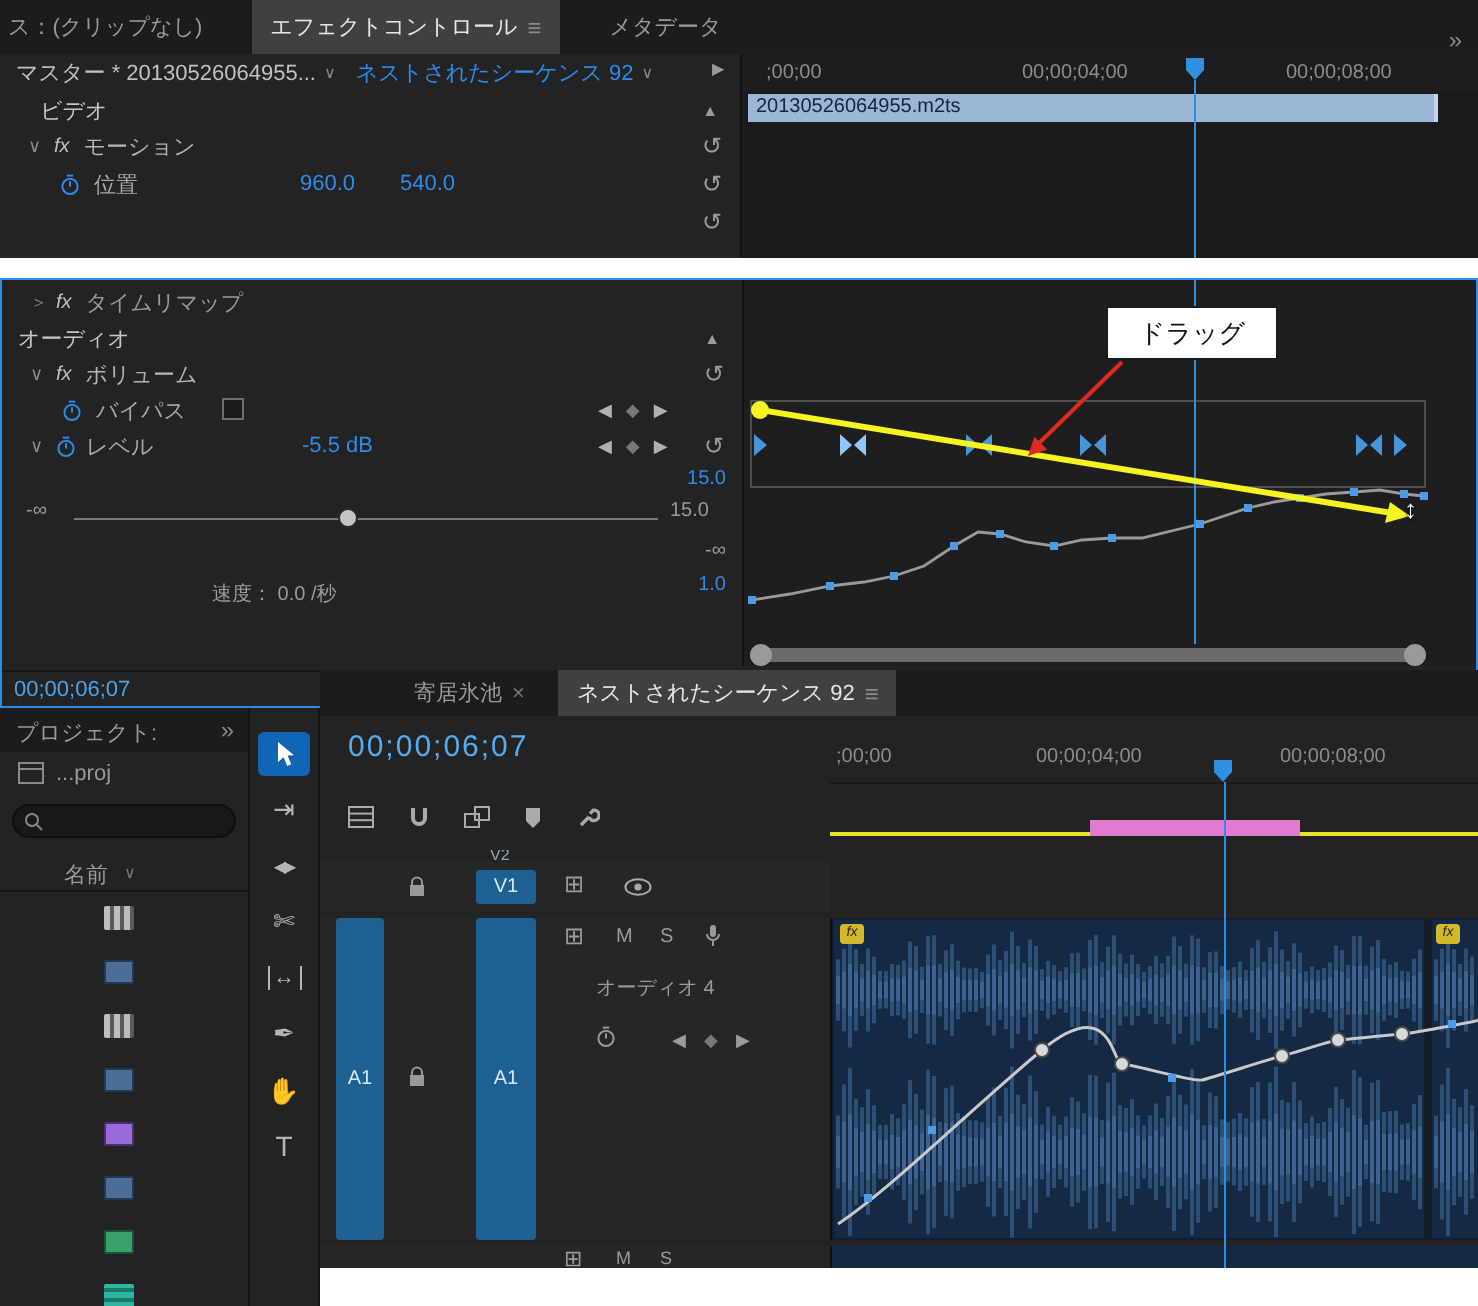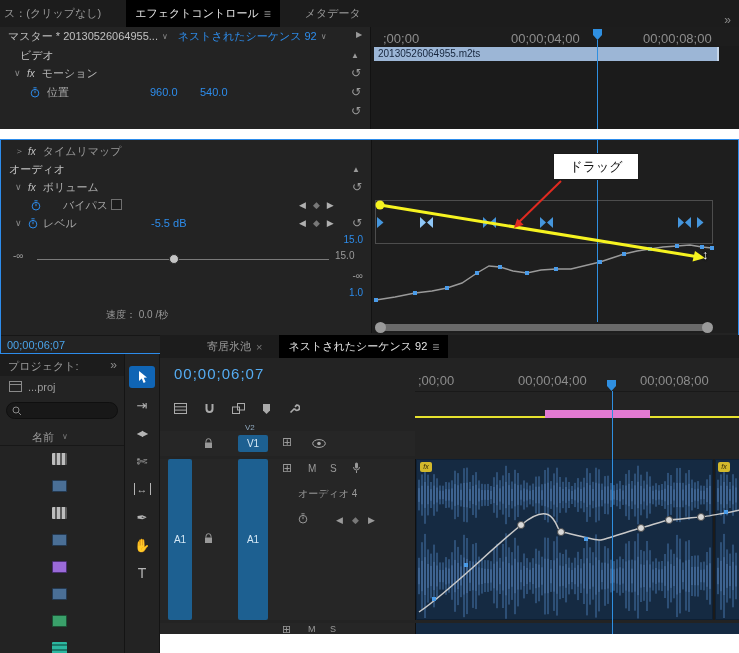--- a/index.html
+++ b/index.html
@@ -2,32 +2,32 @@
 <html><head>
 <meta charset="utf-8">
 <style>
 *{margin:0;padding:0;box-sizing:border-box}
 body{background:#777}
 #screen{position:relative;width:739px;height:653px;background:#fff;font-family:"Liberation Sans","DejaVu Sans",sans-serif;overflow:hidden}
 section{position:absolute;overflow:hidden}
 .abs{position:absolute}
 .tabbar{display:flex;align-items:flex-end;background:#1c1c1c;font-size:11px;color:#9a9a9a;white-space:nowrap}
 .tab{display:flex;align-items:center;gap:5px;padding:0 9px;height:100%;flex:none}
-.tab.active{background:#000000;color:#e6e6e6}
+.tab.active{background:#404040;color:#e6e6e6}
 .mglyph{color:#8a8a8a;font-size:12px;font-weight:bold}
 .prow{position:absolute;left:0;width:370px;height:18px;display:flex;align-items:center;font-size:11px;color:#b4b4b4}
 .chev{width:13px;margin-left:14px;color:#8a8a8a;font-size:9px;flex:none}
 .ind30{margin-left:30px}
 .fxi{font-style:italic;font-size:10px;color:#c0c0c0;margin-right:7px}
 .rst{position:absolute;right:9px;top:2px;color:#9a9a9a;font-size:12px;line-height:14px}
 .colps{position:absolute;right:11px;top:5px;color:#9a9a9a;font-size:8px}
 .navkf{position:absolute;top:4px;font-size:9px;color:#b0b0b0;display:flex;gap:7px;align-items:center}
 .navkf .dia{color:#787878}
 .blue{color:#2d8ceb}
-.tick{position:absolute;font-size:13px;color:#8d8d8d;white-space:nowrap}
+.tick{position:absolute;font-size:10px;color:#8d8d8d;white-space:nowrap}
 .phline{position:absolute;width:1px;background:#2f8fe0;z-index:30}
 .phmark{position:absolute;width:9px;height:11px;background:#2f8fe0;clip-path:polygon(0 0,100% 0,100% 55%,50% 100%,0 55%);z-index:31}
 .fxb{position:absolute;width:12px;height:10px;background:#d2b92c;border-radius:2px;color:#30280c;font-size:7px;font-style:italic;text-align:center;line-height:10px;z-index:6}
 .kf{position:absolute;width:15px;height:13px;color:#4596dd;z-index:4}
 .kf svg{display:block}
 .ticon{display:flex;align-items:center;justify-content:center;width:26px;height:22px;color:#b5b5b5;font-size:13px;flex:none}
 .trackbtn{position:absolute;background:#1d6091;border-radius:2px;color:#d5e8f5;font-size:10px;display:flex;align-items:center;justify-content:center}
 .hdricon{position:absolute;color:#9a9a9a}
 .pico{width:15px;height:12px;border-radius:1px}
 svg{display:block}
@@ -117,21 +117,21 @@
       <span class="rst">↺</span>
     </div>
     <div class="prow" style="top:56px">
       <span class="chev" style="margin-left:30px">
           <svg width="10" height="11" viewBox="0 0 10 11">
             <circle cx="5" cy="6.2" r="3.8" fill="none" stroke="#2d8ceb"></circle>
             <line x1="5" y1="6.2" x2="5" y2="3.6" stroke="#2d8ceb"></line>
             <line x1="3.4" y1="0.8" x2="6.6" y2="0.8" stroke="#2d8ceb"></line>
           </svg>
         </span>
-      <span style="margin-left:19px;color:#a8a8a8">バイパス</span>
+      <span style="margin-left:4px;color:#a8a8a8">バイパス</span>
       <span class="abs" style="left:110px;top:3px;width:11px;height:11px;border:1px solid #6f6f6f;background:#1c1c1c"></span>
       <span class="navkf" style="left:298px">
         <span>◀</span>
         <span class="dia">◆</span>
         <span>▶</span>
       </span>
     </div>
     <div class="prow" style="top:74px">
       <span class="chev">∨</span>
       <span class="chev" style="margin-left:0">
@@ -151,21 +151,21 @@
       <span class="rst">↺</span>
     </div>
     <span class="abs blue" style="left:330px;top:94px;width:32px;text-align:right;font-size:10px">15.0</span>
 
     <span class="abs" style="left:12px;top:110px;font-size:10px;color:#9a9a9a">-∞</span>
     <div class="abs" style="left:36px;top:119px;width:292px;height:1px;background:#7a7a7a"></div>
     <div class="abs" style="left:168px;top:114px;width:10px;height:10px;border-radius:50%;background:#c4c4c4;border:1px solid #2a2a2a"></div>
     <span class="abs" style="left:334px;top:110px;font-size:10px;color:#9a9a9a">15.0</span>
     <span class="abs" style="left:330px;top:130px;width:32px;text-align:right;font-size:10px;color:#9a9a9a">-∞</span>
     <span class="abs blue" style="left:330px;top:147px;width:32px;text-align:right;font-size:10px">1.0</span>
-    <span class="abs" style="left:105px;top:168px;font-size:10px;color:#9a9a9a">速度：  0.0  /秒</span>
+    <span class="abs" style="left:105px;top:150px;font-size:10px;color:#9a9a9a">速度：  0.0  /秒</span>
 
     <div class="abs" style="left:370px;top:0;width:367px;height:193px;background:#1e1e1e;border-left:1px solid #121212"></div>
     <div class="abs" style="left:374px;top:60px;width:338px;height:44px;border:1px solid #4d4d4d"></div>
     <span class="kf" style="left:375px;top:76px">
         <svg width="15" height="13" viewBox="0 0 15 13">
           <path d="M1 1 V12 L7.5 6.5 Z" fill="currentColor"></path>
         </svg>
       </span>
     <span class="kf" style="left:418px;top:76px;color:#8fc7f7">
         <svg width="15" height="13" viewBox="0 0 15 13">

